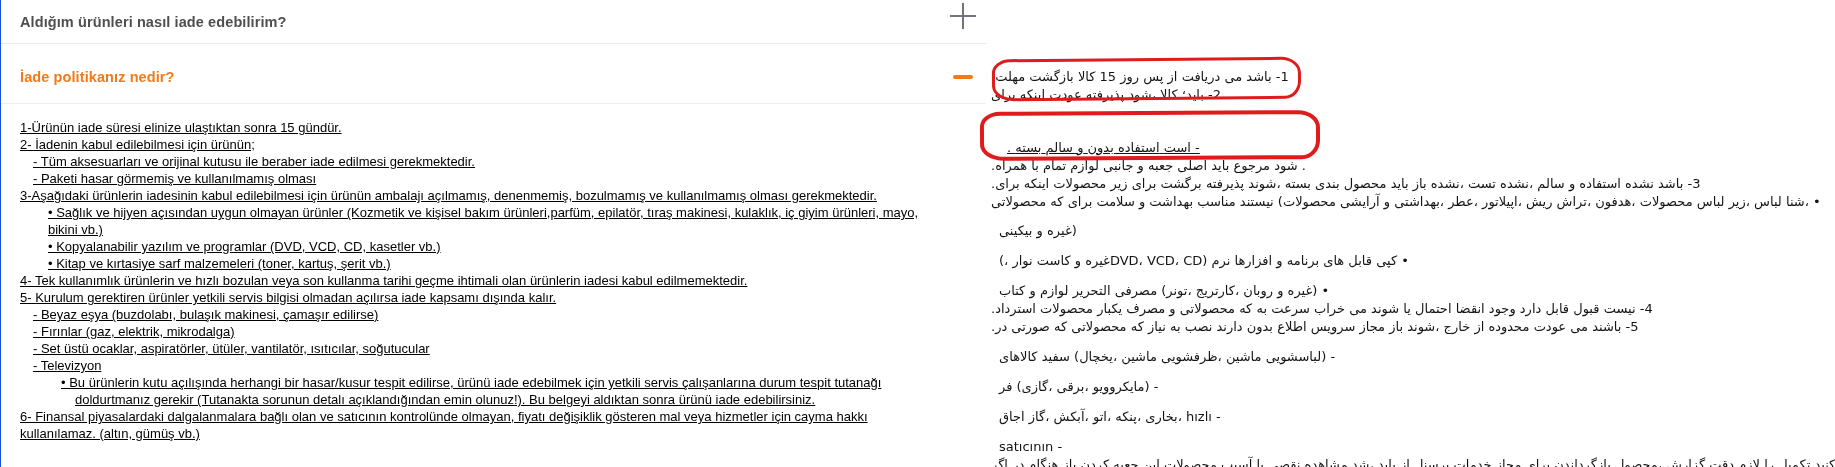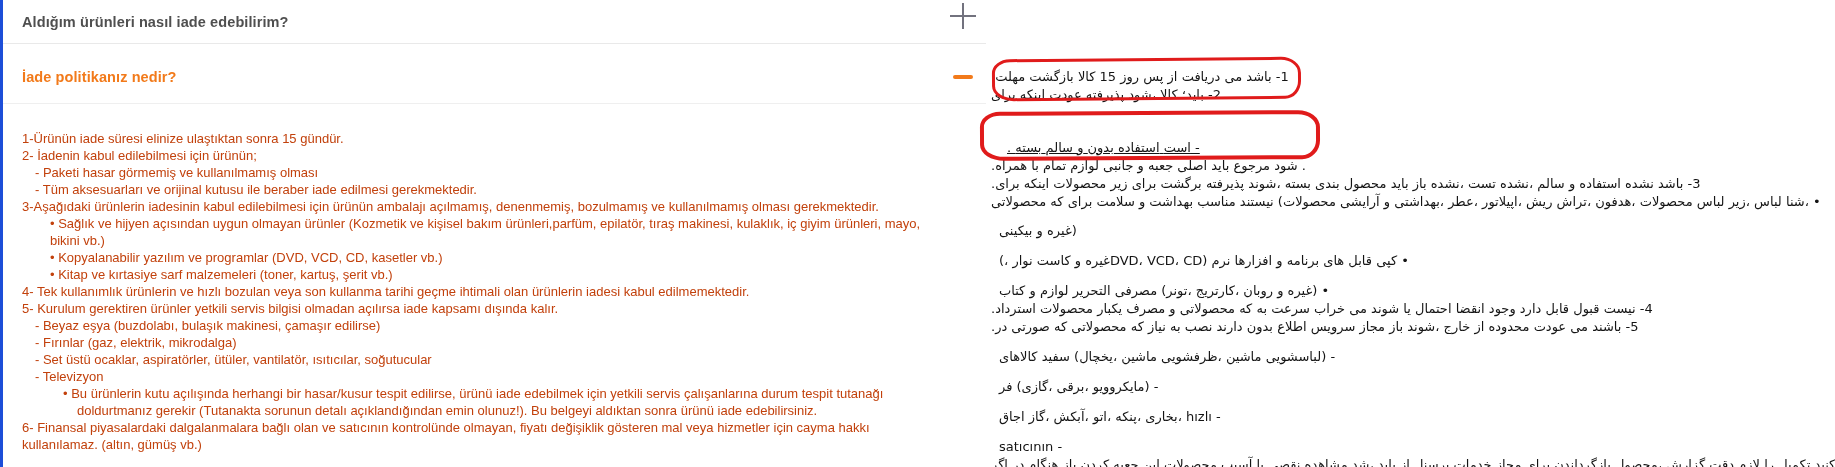--- a/index.html
+++ b/index.html
@@ -1,32 +1,32 @@
 <!DOCTYPE html>
 <html><head>
 <meta charset="utf-8">
 <style>
   html,body{margin:0;padding:0;background:#fff;}
   .stage{position:relative;width:1835px;height:467px;background:#fff;overflow:hidden;
          font-family:"Liberation Sans",sans-serif;}
   .faq-panel{position:absolute;left:0;top:0;width:986px;height:467px;
-             border-left:3px solid #1d4ed8;box-sizing:border-box;}
+             border-left:1px solid #1d4ed8;box-sizing:border-box;}
   .q-row{position:absolute;left:0;right:0;box-sizing:border-box;}
   .q-row.q1{top:0;height:44px;border-bottom:1px solid #e9e9e9;}
   .q-row.q2{top:44px;height:60px;border-bottom:1px solid #efefef;padding-left:20px;}
   .q-text{position:absolute;left:19px;top:50%;transform:translateY(-50%);
           font-size:14.5px;font-weight:700;color:#4f4f4f;letter-spacing:.1px;}
   .q-row.q2 .q-text{top:33px;color:#f27a1a;}
   .plus-icon{position:absolute;right:10px;top:3px;width:26px;height:26px;}
   .plus-icon .h{position:absolute;left:0;top:12px;width:26px;height:2px;background:#72727e;}
   .plus-icon .v{position:absolute;left:12px;top:0;width:2px;height:26px;background:#72727e;}
   .minus-icon{position:absolute;right:13px;top:31px;width:20px;height:3.5px;
               background:#f27a1a;border-radius:2px;}
-  .answer-tr{position:absolute;top:130px;left:19px;right:6px;
-             font-size:13px;line-height:17px;color:#c2410c;white-space:nowrap;}
+  .answer-tr{position:absolute;top:119px;left:19px;right:6px;
+             font-size:13px;line-height:17px;color:#000000;white-space:nowrap;text-decoration:underline;}
   .answer-tr .ln{white-space:nowrap;}
   .i1{padding-left:13px;} .i2{padding-left:28px;} .i3{padding-left:41px;} .i4{padding-left:55px;}
   .fa-panel{position:absolute;left:991px;top:68px;width:842px;
             font-family:"DejaVu Sans",sans-serif;font-size:13px;line-height:17.9px;
             color:#141414;direction:ltr;text-align:left;white-space:nowrap;}
   .fa-panel .ln{white-space:nowrap;}
   .fi1{padding-left:8px;margin-top:12px;} .fi2{padding-left:16px;}
   .u{text-decoration:underline;margin-top:35px;}
   .red-box{position:absolute;border:3.5px solid #e01b1b;background:transparent;
            pointer-events:none;z-index:5;}
@@ -53,22 +53,22 @@
     </div>
 
     <div class="q-row q2">
       <span class="q-text">İade politikanız nedir?</span>
       <span class="minus-icon"></span>
     </div>
 
     <div class="answer-tr">
       <div class="ln">1-Ürünün iade süresi elinize ulaştıktan sonra 15 gündür.</div>
       <div class="ln">2- İadenin kabul edilebilmesi için ürünün;</div>
+      <div class="ln i1">- Tüm aksesuarları ve orijinal kutusu ile beraber iade edilmesi gerekmektedir.</div>
       <div class="ln i1">- Paketi hasar görmemiş ve kullanılmamış olması</div>
-      <div class="ln i1">- Tüm aksesuarları ve orijinal kutusu ile beraber iade edilmesi gerekmektedir.</div>
       <div class="ln">3-Aşağıdaki ürünlerin iadesinin kabul edilebilmesi için ürünün ambalajı açılmamış, denenmemiş, bozulmamış ve kullanılmamış olması gerekmektedir.</div>
       <div class="ln i2">• Sağlık ve hijyen açısından uygun olmayan ürünler (Kozmetik ve kişisel bakım ürünleri,parfüm, epilatör, tıraş makinesi, kulaklık, iç giyim ürünleri, mayo,</div>
       <div class="ln i2">bikini vb.)</div>
       <div class="ln i2">• Kopyalanabilir yazılım ve programlar (DVD, VCD, CD, kasetler vb.)</div>
       <div class="ln i2">• Kitap ve kırtasiye sarf malzemeleri (toner, kartuş, şerit vb.)</div>
       <div class="ln">4- Tek kullanımlık ürünlerin ve hızlı bozulan veya son kullanma tarihi geçme ihtimali olan ürünlerin iadesi kabul edilmemektedir.</div>
       <div class="ln">5- Kurulum gerektiren ürünler yetkili servis bilgisi olmadan açılırsa iade kapsamı dışında kalır.</div>
       <div class="ln i1">- Beyaz eşya (buzdolabı, bulaşık makinesi, çamaşır edilirse)</div>
       <div class="ln i1">- Fırınlar (gaz, elektrik, mikrodalga)</div>
       <div class="ln i1">- Set üstü ocaklar, aspiratörler, ütüler, vantilatör, ısıtıcılar, soğutucular</div>

